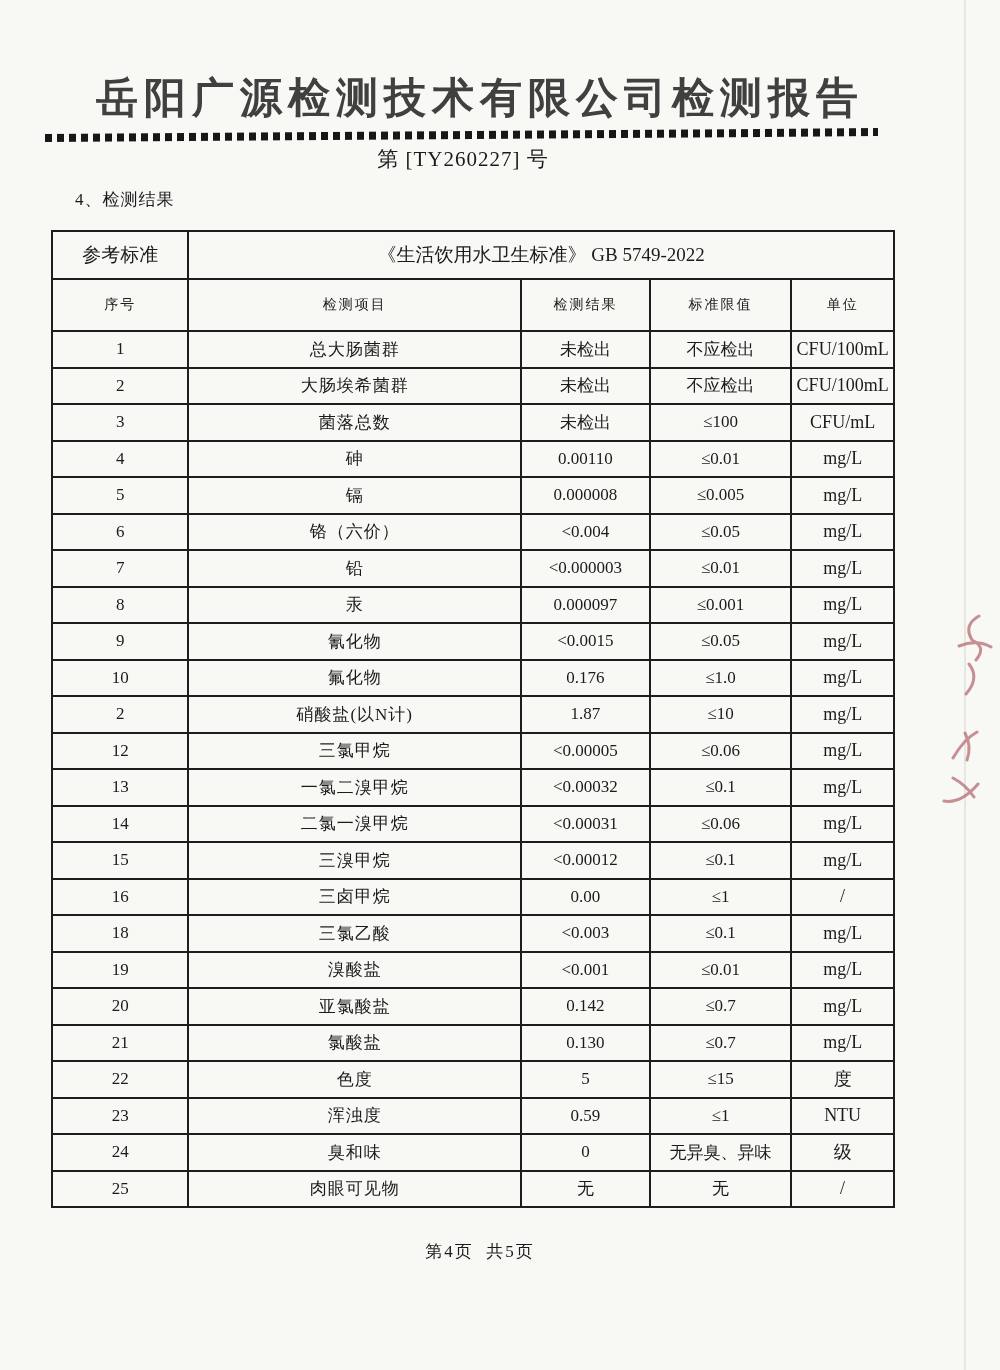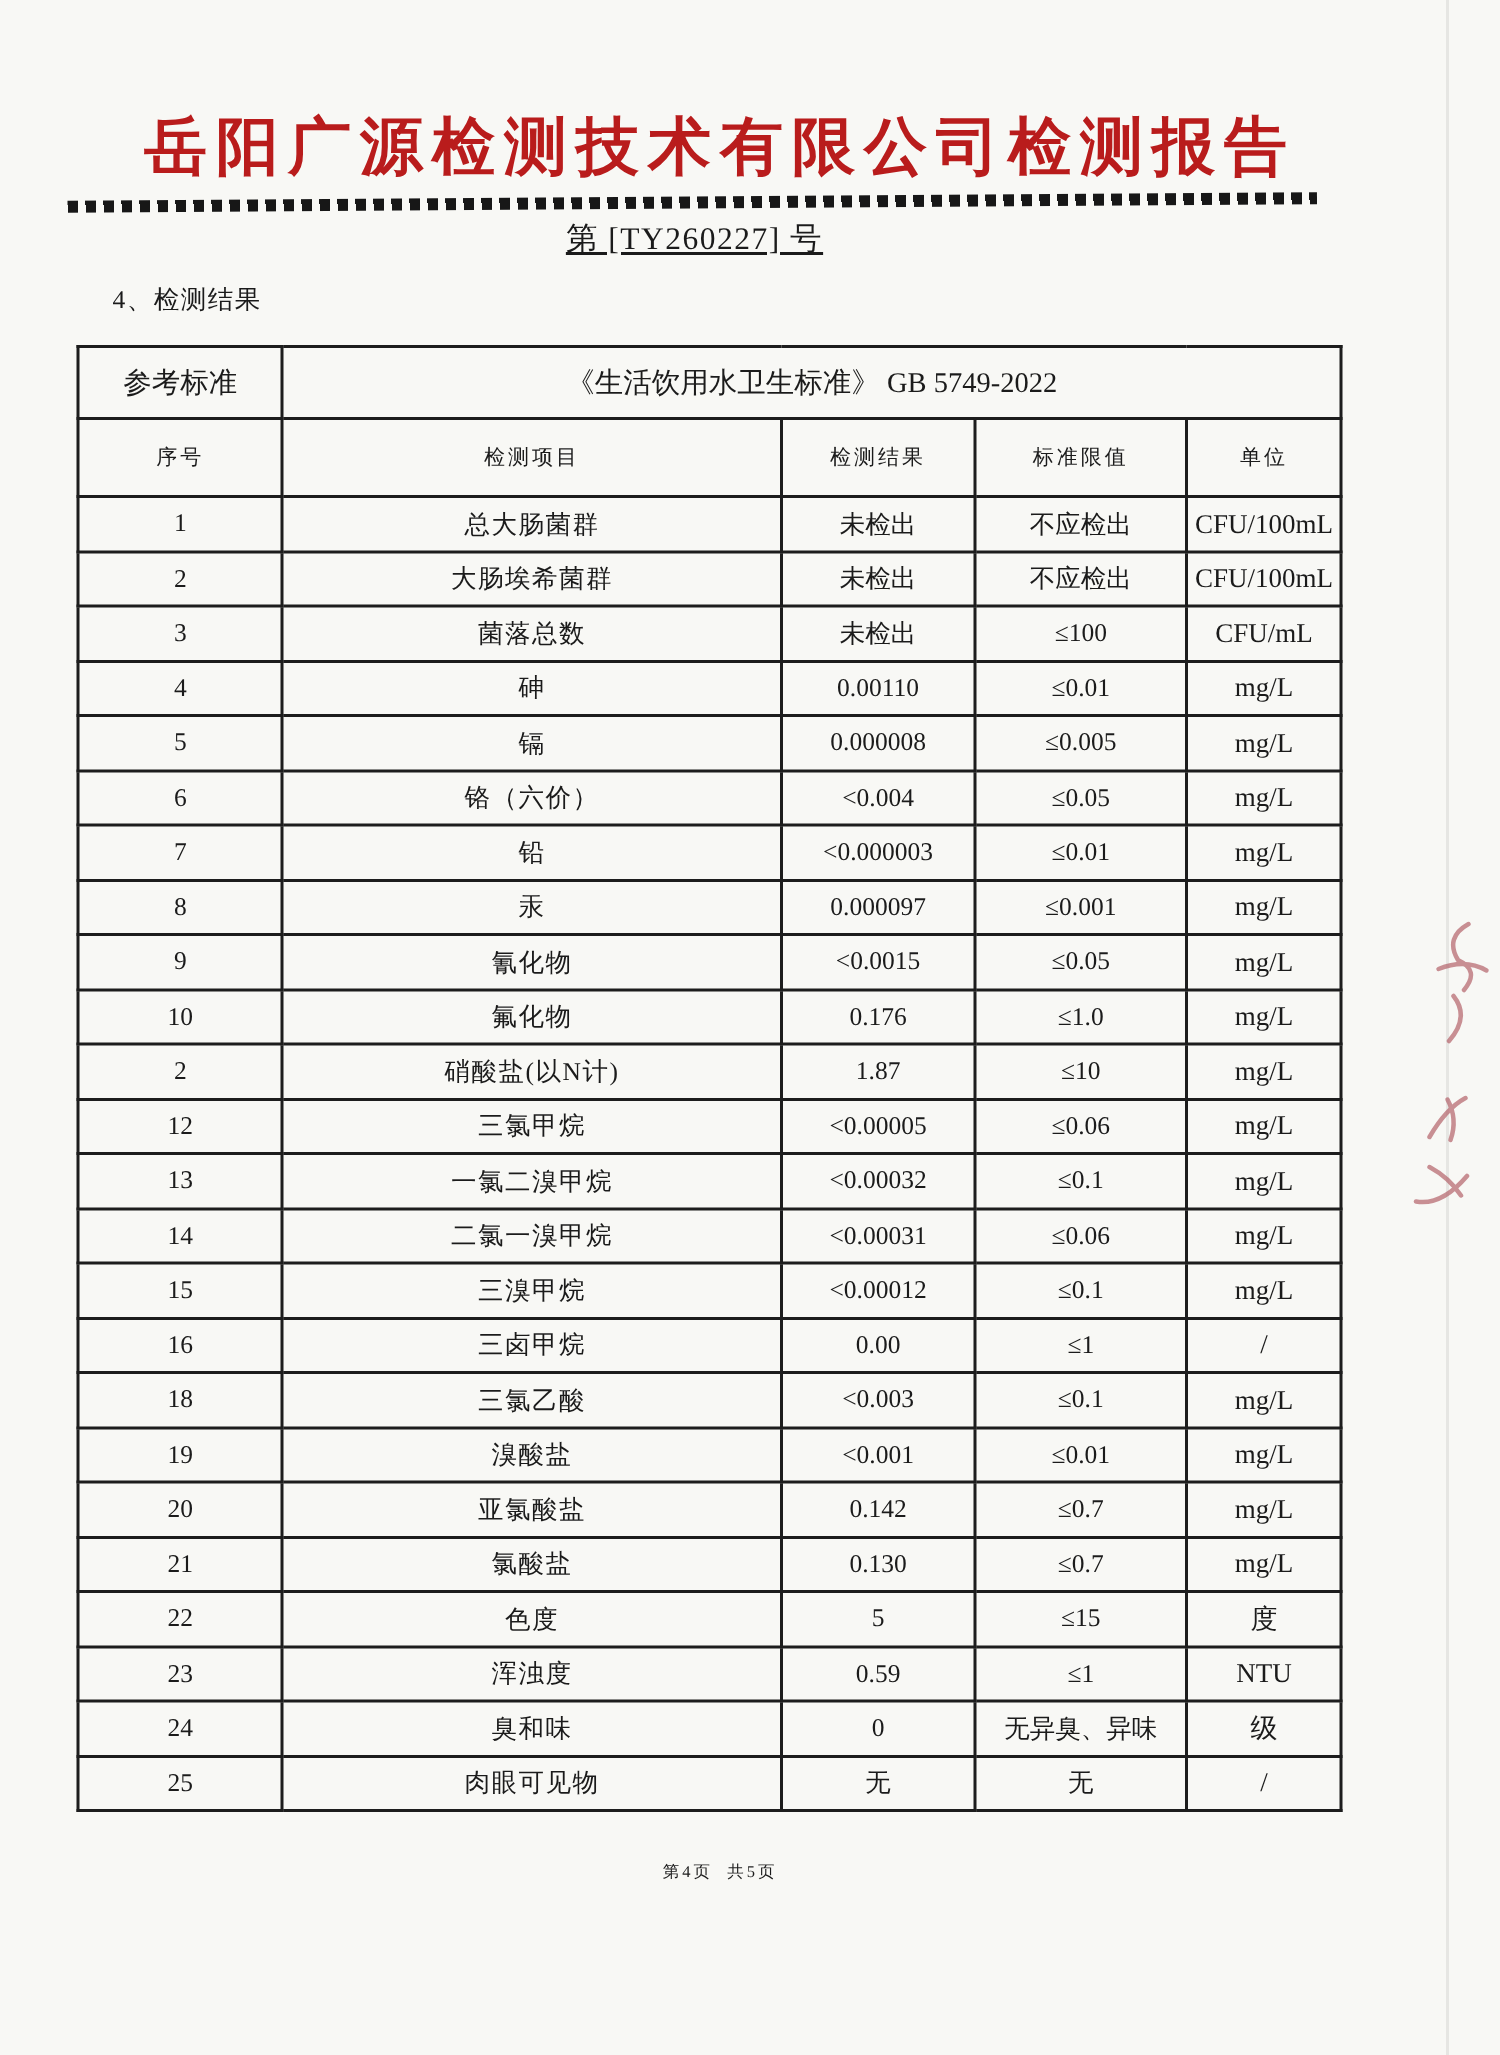--- a/index.html
+++ b/index.html
@@ -17,33 +17,33 @@
     background:rgba(110,110,110,0.13);
   }
 
   .report-title {
     position:absolute; top:70px; left:20px; width:920px;
     text-align:center;
     font-family:"Liberation Sans", sans-serif;
     font-weight:bold;
     font-size:42px;
     letter-spacing:6px;
-    color:#b91c1c;
+    color:#404040;
     white-space:nowrap;
   }
 
   .dotted-rule {
     position:absolute; top:131px; left:45px; width:833px; height:8px;
     background-image:repeating-linear-gradient(90deg, #171717 0px, #171717 7px, transparent 7px, transparent 12px);
     transform:rotate(-0.4deg);
   }
 
   .report-number {
     position:absolute; top:145px; left:0px; width:926px;
-    text-align:center; font-size:21px; letter-spacing:1px;text-decoration:underline;
+    text-align:center; font-size:21px; letter-spacing:1px;
   }
 
   .section-heading {
     position:absolute; top:188px; left:55px;
     font-size:17px; letter-spacing:1px;margin-left:20px;
   }
 
   .table-wrap { position:absolute; top:218px; left:51px; width:844px;margin-top:12px; }
   table.results {
     border-collapse:collapse; width:100%; table-layout:fixed;
@@ -56,21 +56,21 @@
     overflow:hidden; white-space:nowrap;
   }
   tr.ref-row td { height:46px; font-size:19px; }
   tr.head-row td { height:50px; font-size:14px; letter-spacing:2px; }
   tbody.data-rows td { height:34.5px; font-size:17px; }
   tbody.data-rows td:nth-child(2) { letter-spacing:1px; }
   tbody.data-rows td:nth-child(5) { font-size:18px; }
 
   .page-footer {
     position:absolute; top:1240px; left:20px; width:920px;
-    text-align:center; font-size:11px; letter-spacing:2px;
+    text-align:center; font-size:17px; letter-spacing:2px;
     white-space:pre;
   }
 
   .seal-fragment { position:absolute; opacity:0.7; }
   .seal-fragment svg path {
     fill:none; stroke-width:3; stroke-linecap:round; stroke-linejoin:round;
   }
 </style>
 </head>
 <body>

